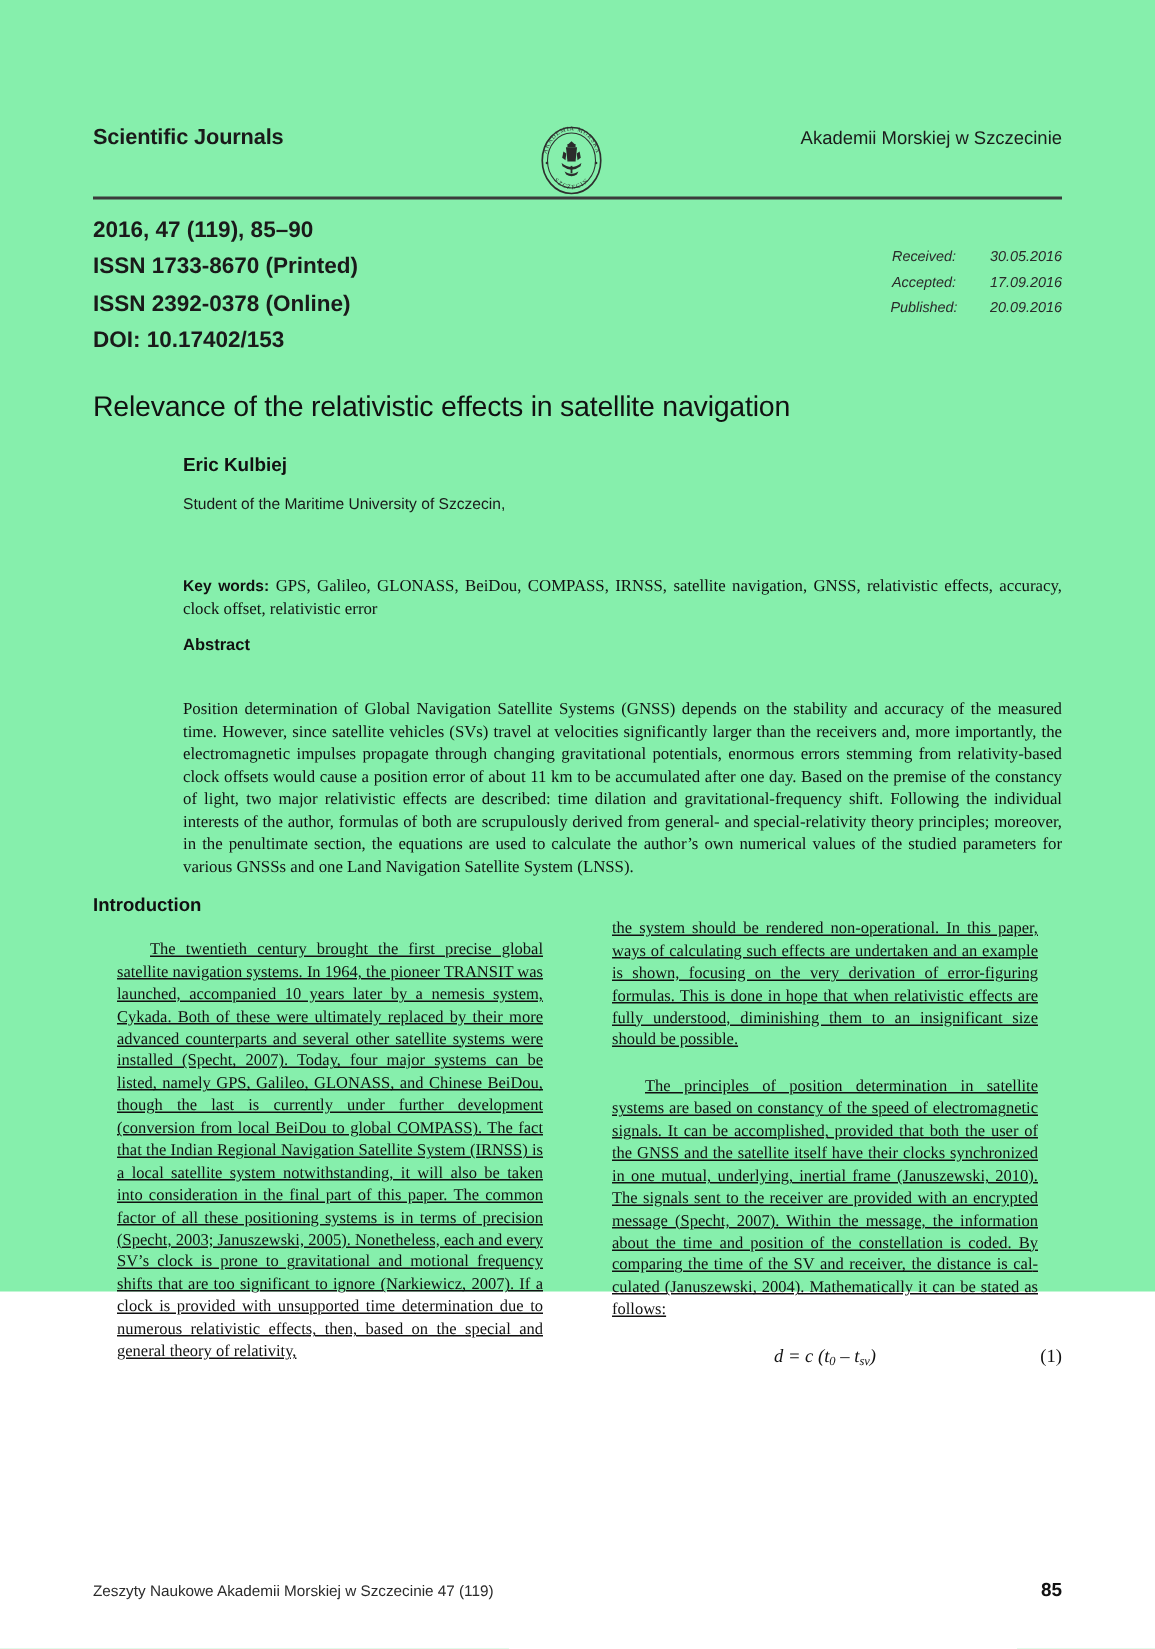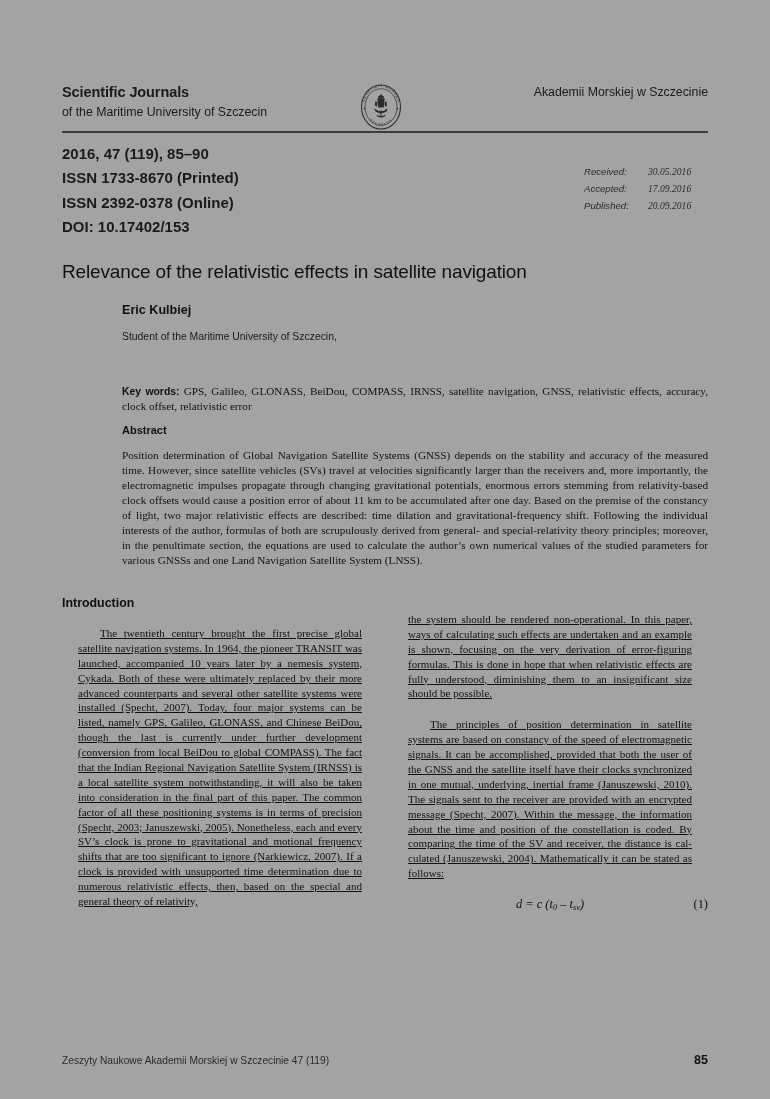--- a/index.html
+++ b/index.html
@@ -12,22 +12,22 @@
     height: 1099px;
     position: relative;
     font-family: "Liberation Serif", serif;
     color: #111111;
     overflow: hidden;
   }
   .page {
     position: absolute;
     left: 0; top: 0;
     width: 770px;
-    height: 1099px;
-    background: #a3a3a3;
+    height: 861px;
+    background: #86efac;
   }
 
   
   .masthead {
     position: absolute;
     left: 62px;
     top: 82px;
     width: 646px;
     height: 48px;
     display: flex;
@@ -89,26 +89,25 @@
     font-style: italic;
     line-height: 1.78;
     color: #2a2a2a;
   }
   .dates-row {
     display: flex;
     justify-content: flex-end;
   }
   .dates-label {
     width: 64px;
-    text-align: left;
+    text-align: center;
   }
   .dates-value {
     width: 60px;
-    text-align: left;
-    font-family: Liberation Serif, serif;
+    text-align: right;
   }
 
   
   .doc-title {
     position: absolute;
     left: 62px;
     top: 248px;
     width: 646px;
     font-family: "Liberation Sans", sans-serif;
     font-size: 19px;
@@ -159,21 +158,21 @@
     left: 122px;
     top: 424px;
     font-family: Liberation Sans, sans-serif;
     font-size: 11px;
     font-weight: bold;
     color: #111;
   }
   .abstract-body {
     position: absolute;
     left: 122px;
-    top: 448px;
+    top: 466px;
     width: 586px;
     font-size: 11.2px;
     line-height: 1.345;
     text-align: justify;
     color: #111;
   }
 
   
   .col {
     position: absolute;
@@ -244,21 +243,20 @@
   }
 </style>
 </head>
 <body>
 
 <div class="page">
 
   <div class="masthead">
     <div class="mast-left">
       <div class="mast-title">Scientific Journals</div>
-      <div class="mast-sub">of the Maritime University of Szczecin</div>
     </div>
     <div class="mast-right">
       <div class="mast-sub">Akademii Morskiej w Szczecinie</div>
     </div>
   </div>
 
   <div class="logo-wrap">
     <svg width="50" height="52" viewBox="0 0 50 52" aria-hidden="true">
       <defs>
         <path id="arcTop" d="M 8,27 A 17,20 0 0 1 42,27" fill="none"></path>

